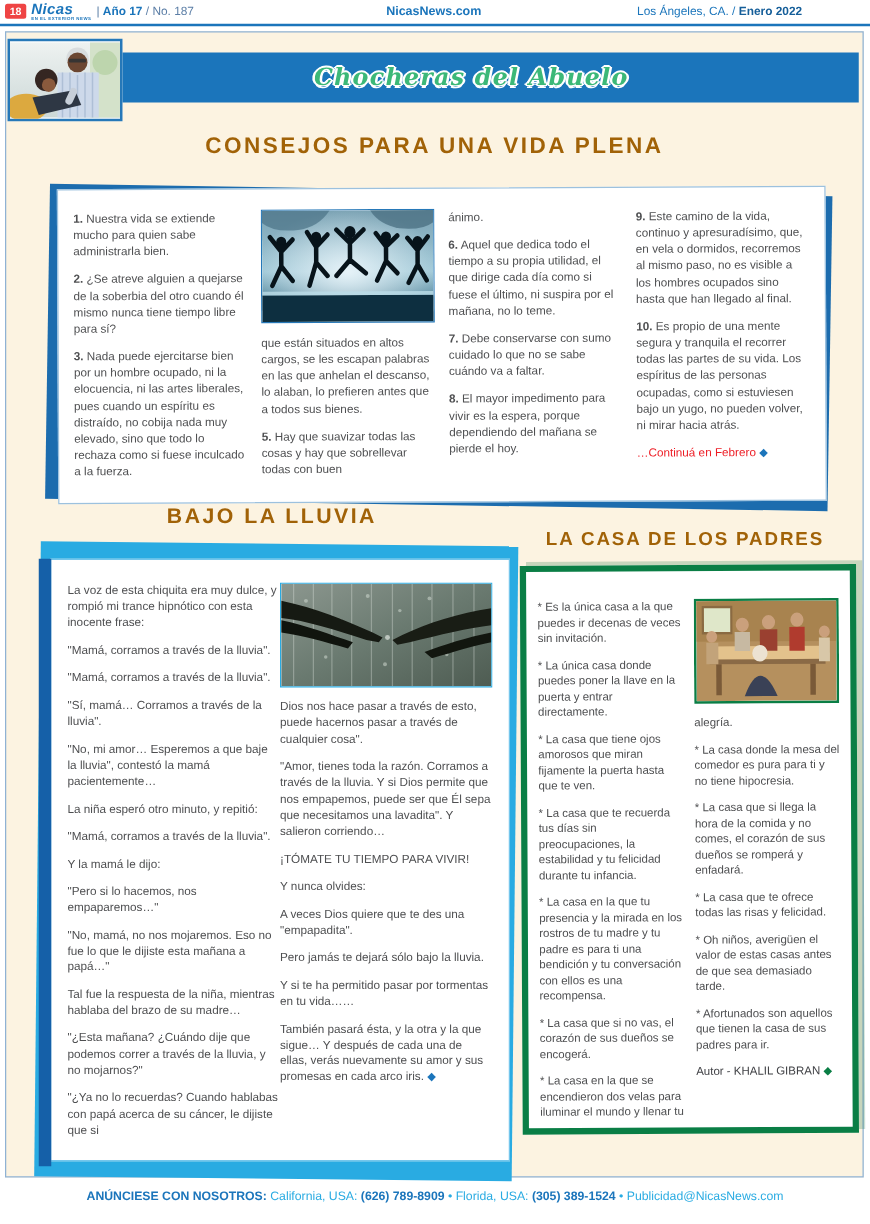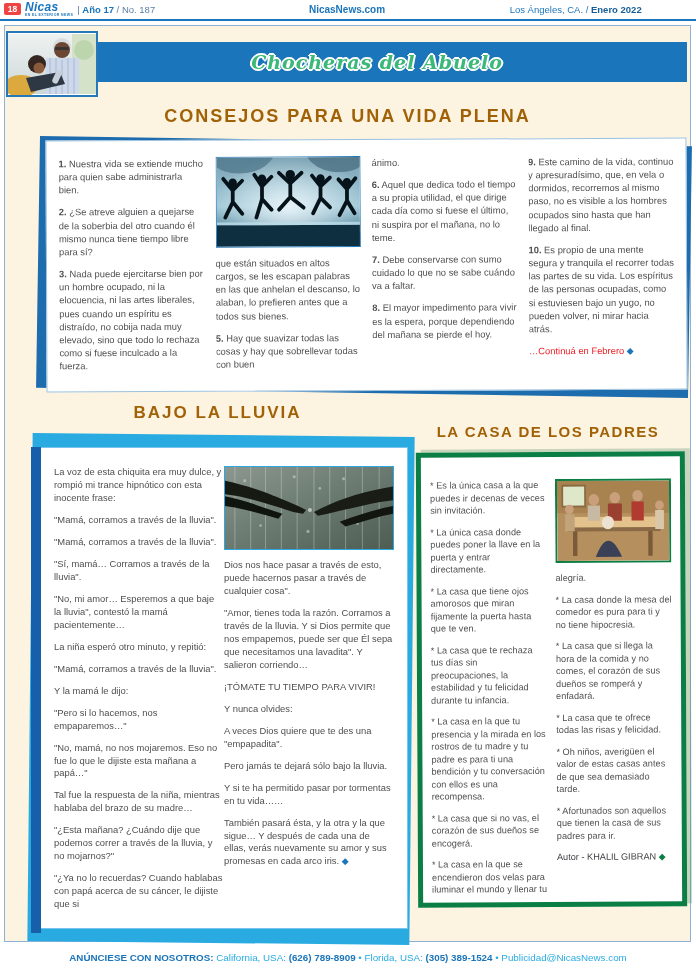--- a/index.html
+++ b/index.html
@@ -41,21 +41,21 @@
   .sec-title{position:absolute;color:#a16207;font-weight:800;letter-spacing:2px;text-align:center;}
   .title-consejos{top:80px;left:0;width:100%;font-size:18px;}
   .title-lluvia{top:377px;left:20px;width:385px;font-size:17px;}
   .title-casa{top:397px;left:400px;width:286px;font-size:15px;letter-spacing:1.5px;}
 
   
   .col p{margin:0 0 9px;}
   .diamond{font-size:9px;}
 
   
-  .card-consejos{position:absolute;left:33px;top:109px;width:626px;height:262px;padding-left:26px;}
+  .card-consejos{position:absolute;left:33px;top:120px;width:626px;height:262px;}
   .card-consejos .back{position:absolute;left:0;top:6px;width:100%;height:252px;
         background:#1c6cae;transform:rotate(.9deg);}
   .card-consejos .front{position:absolute;left:8px;top:4px;right:3px;bottom:6px;background:#fff;
         border:1px solid #9cc1de;transform:rotate(-.25deg);box-sizing:border-box;
         padding:16px 12px 8px;overflow:hidden;}
   .card-consejos .cols{display:flex;gap:11px;height:100%;}
   .card-consejos .col{flex:1;font-size:9.4px;line-height:1.4;overflow:hidden;}
   .img-jump{width:100%;height:91px;border:1px solid #2678b8;box-sizing:border-box;
         display:block;margin-bottom:9px;}
   .continua{color:#ed1c24;font-size:9.4px;margin-top:4px;}
@@ -271,21 +271,21 @@
     </div>
 
     <div class="sec-title title-casa">LA CASA DE LOS PADRES</div>
     <div class="card-casa">
       <div class="front">
         <div class="cols">
           <div class="col">
               <p>* Es la única casa a la que puedes ir decenas de veces sin invitación.</p>
               <p>* La única casa donde puedes poner la llave en la puerta y entrar directamente.</p>
               <p>* La casa que tiene ojos amorosos que miran fijamente la puerta hasta que te ven.</p>
-              <p>* La casa que te rechaza tus días sin preocupaciones, la estabilidad y tu felicidad durante tu infancia.</p>
+              <p>* La casa que te recuerda tus días sin preocupaciones, la estabilidad y tu felicidad durante tu infancia.</p>
               <p>* La casa en la que tu presencia y la mirada en los rostros de tu madre y tu padre es para ti una bendición y tu conversación con ellos es una recompensa.</p>
               <p>* La casa que si no vas, el corazón de sus dueños se encogerá.</p>
               <p>* La casa en la que se encendieron dos velas para iluminar el mundo y llenar tu vida de felicidad y</p>
             </div>
           <div class="col">
             <svg class="img-casa" viewBox="0 0 128 84" preserveAspectRatio="none">
               <rect width="128" height="84" fill="#b5905e"></rect>
               <rect y="0" width="128" height="34" fill="#a8834f"></rect>
               <rect x="6" y="5" width="26" height="22" fill="#dfe7c9" stroke="#8a6a42" stroke-width="2"></rect>
               <rect x="12" y="38" width="106" height="13" fill="#e3c28c"></rect>

